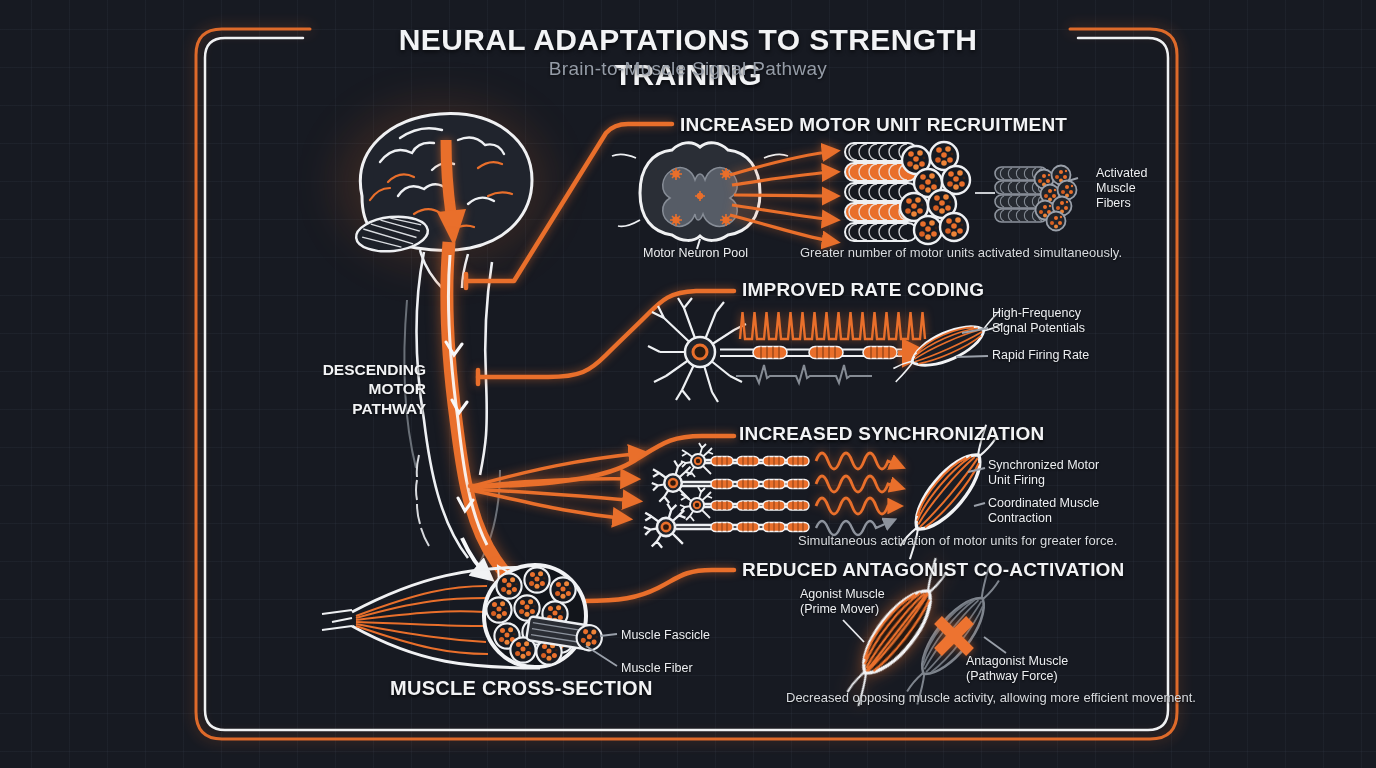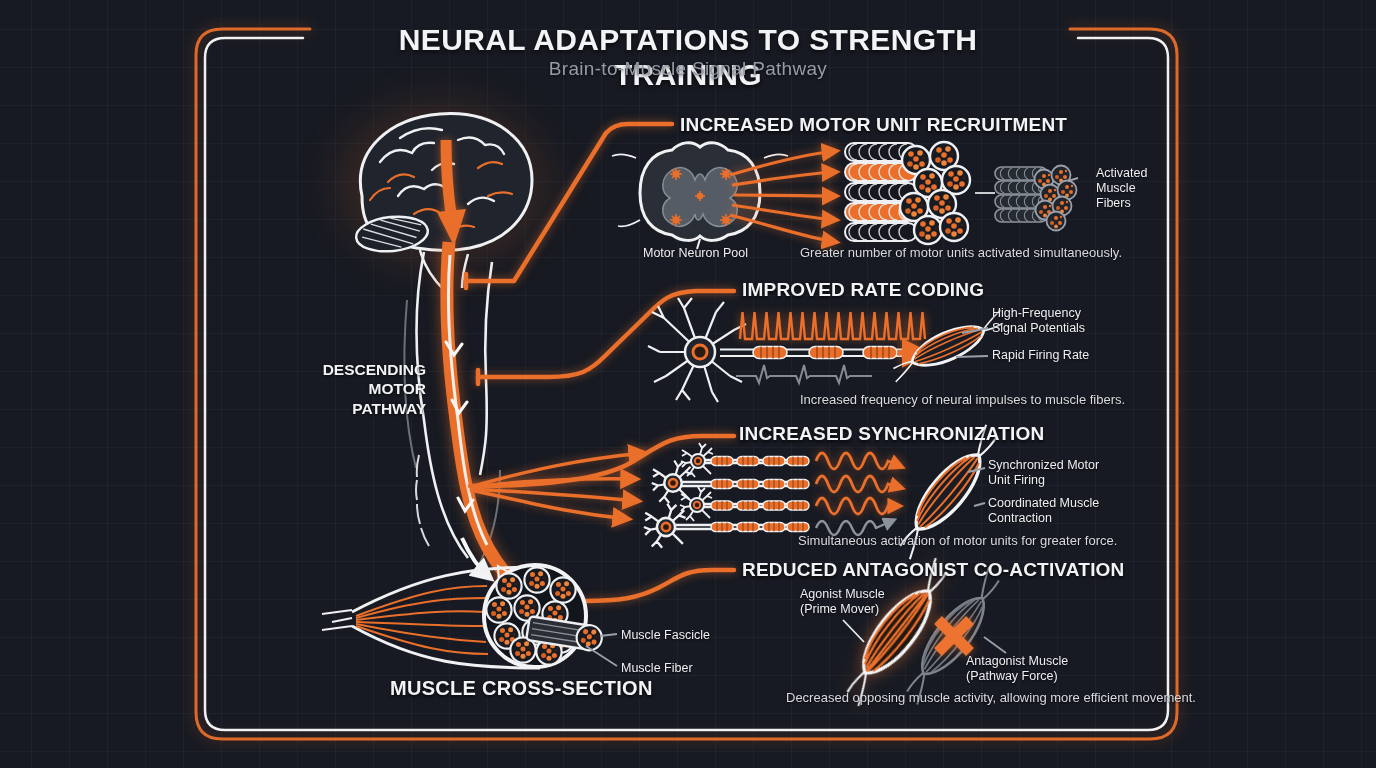--- a/index.html
+++ b/index.html
@@ -321,21 +321,20 @@
 <div class="txt subtitle" style="left:338px;top:58px;width:700px;">Brain-to-Muscle Signal Pathway</div>
 
 <div class="txt sechead" style="left:680px;top:114px;">INCREASED MOTOR UNIT RECRUITMENT</div>
 <div class="txt small nowrap" style="left:643px;top:246px;">Motor Neuron Pool</div>
 <div class="txt small" style="left:1082px;top:166px;width:62px;margin-left:14px;">Activated Muscle Fibers</div>
 <div class="txt caption" style="left:800px;top:245px;">Greater number of motor units activated simultaneously.</div>
 
 <div class="txt sechead" style="left:742px;top:279px;">IMPROVED RATE CODING</div>
 <div class="txt small" style="left:992px;top:306px;width:96px;">High-Frequency Signal Potentials</div>
 <div class="txt small nowrap" style="left:992px;top:348px;">Rapid Firing Rate</div>
-<div class="txt caption" style="left:800px;top:392px;">Increased frequency of neural impulses to muscle fibers.</div>
 
 <div class="txt sechead" style="left:739px;top:423px;">INCREASED SYNCHRONIZATION</div>
 <div class="txt small" style="left:988px;top:458px;width:118px;">Synchronized Motor Unit Firing</div>
 <div class="txt small" style="left:988px;top:496px;width:118px;">Coordinated Muscle Contraction</div>
 <div class="txt caption" style="left:798px;top:533px;">Simultaneous activation of motor units for greater force.</div>
 
 <div class="txt sechead" style="left:742px;top:559px;">REDUCED ANTAGONIST CO-ACTIVATION</div>
 <div class="txt small" style="left:800px;top:587px;width:104px;">Agonist Muscle (Prime Mover)</div>
 <div class="txt small" style="left:966px;top:654px;width:124px;">Antagonist Muscle (Pathway Force)</div>
 <div class="txt caption" style="left:786px;top:690px;">Decreased opposing muscle activity, allowing more efficient movement.</div>

